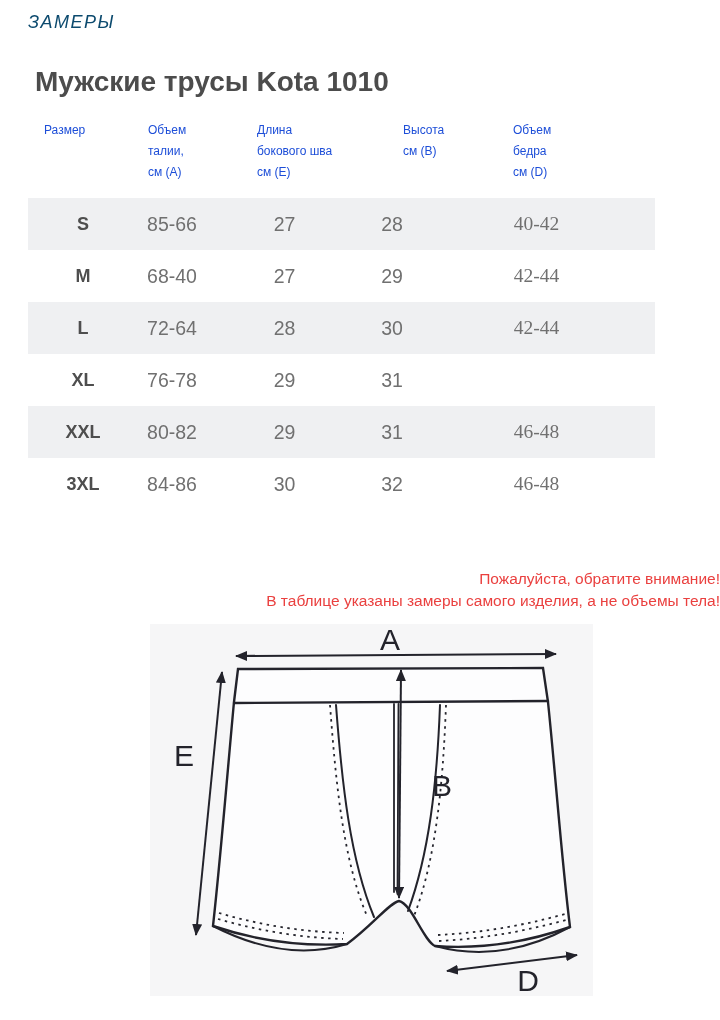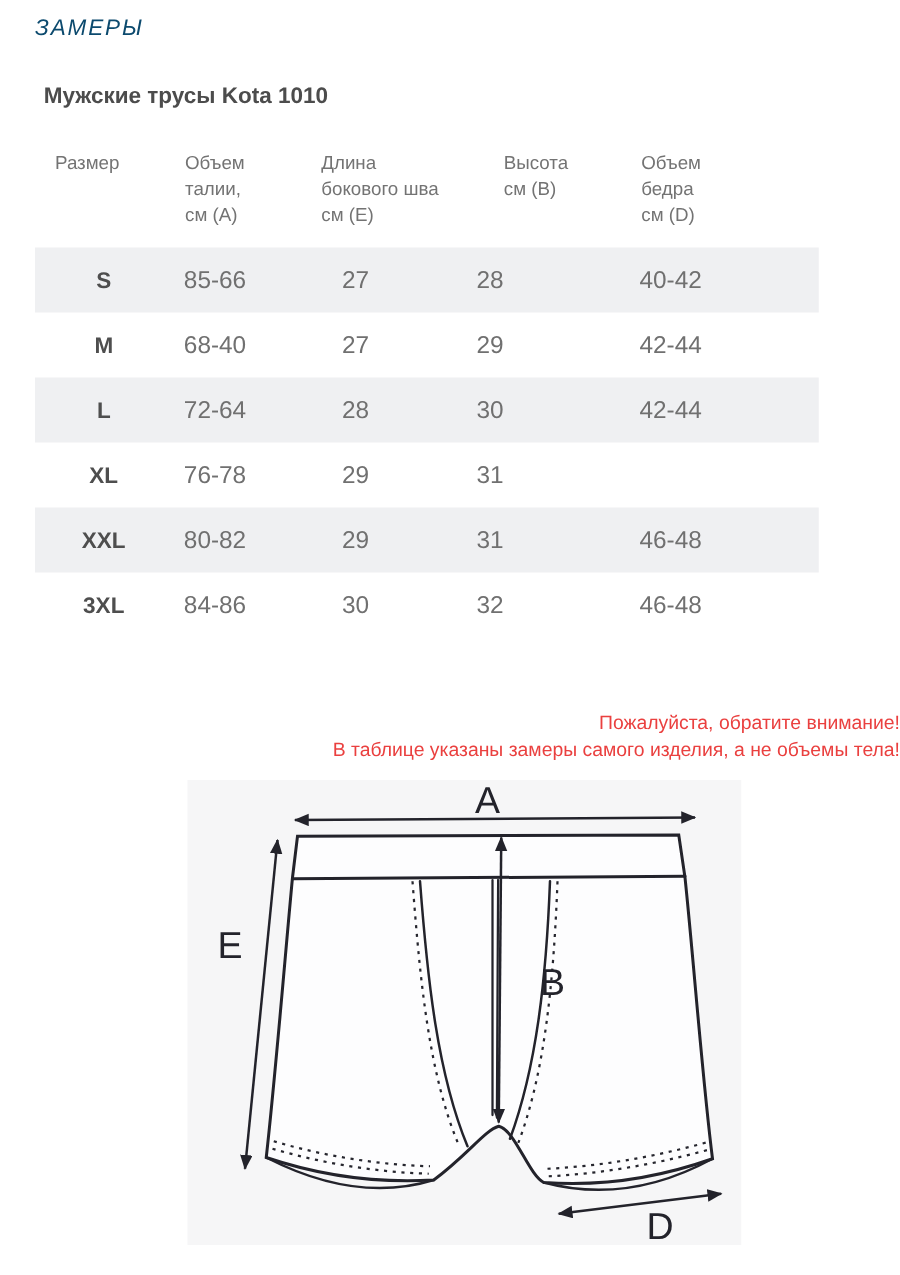--- a/index.html
+++ b/index.html
@@ -11,51 +11,51 @@
     overflow: hidden;
   }
 
   
   .section-label {
     position: absolute; left: 28px; top: 12px;
     font-size: 18px; letter-spacing: 1.5px; color: #0c4a6e; font-style: italic;
   }
   .product-title {
     position: absolute; left: 35px; top: 66px;
-    font-size: 18px; font-weight: bold; color: #4c4c4c;
+    font-size: 28px; font-weight: bold; color: #4c4c4c;
   }
 
   
   .size-table {
     position: absolute; left: 28px; top: 112px; width: 627px;
   }
   .thead { display: flex; height: 86px; }
   .th {
-    font-size: 15px; line-height: 21px; color: #737373;
+    font-size: 12px; line-height: 21px; color: #1d4ed8;
     white-space: pre-line; padding-top: 8px;
   }
   .c1 { width: 92px; }
   .c2 { width: 120px; }
   .c3 { width: 95px; }
   .c4 { width: 145px; }
   .c5 { width: 175px; }
   .th.c1 { padding-left: 16px; }
   .th.c2 { padding-left: 28px; }
   .th.c3 { padding-left: 18px; }
   .th.c4 { padding-left: 17px; }
   .th.c5 { padding-left: 33px; }
 
   .tr { display: flex; height: 52px; align-items: center; }
   .tr.stripe { background: #eff0f2; }
   .td { text-align: center; font-size: 19.5px; color: #707070; }
   .td.c1 { font-size: 18px; font-weight: bold; color: #4e4e4e; padding-left: 18px; }
   .td.c2 { padding-right: 16px; }
   .td.c3 { padding-right: 6px; }
   .td.c4 { padding-right: 31px; }
-  .td.c5 { padding-right: 62px; }
+  .td.c5 { padding-right: 62px; font-family: Liberation Serif, serif; }
 
   
   .notice {
     position: absolute; left: 0; top: 568px; width: 720px;
     text-align: right; color: #ea403f;
     font-size: 15.5px; line-height: 21.5px;
   }
 
   
   .diagram {

